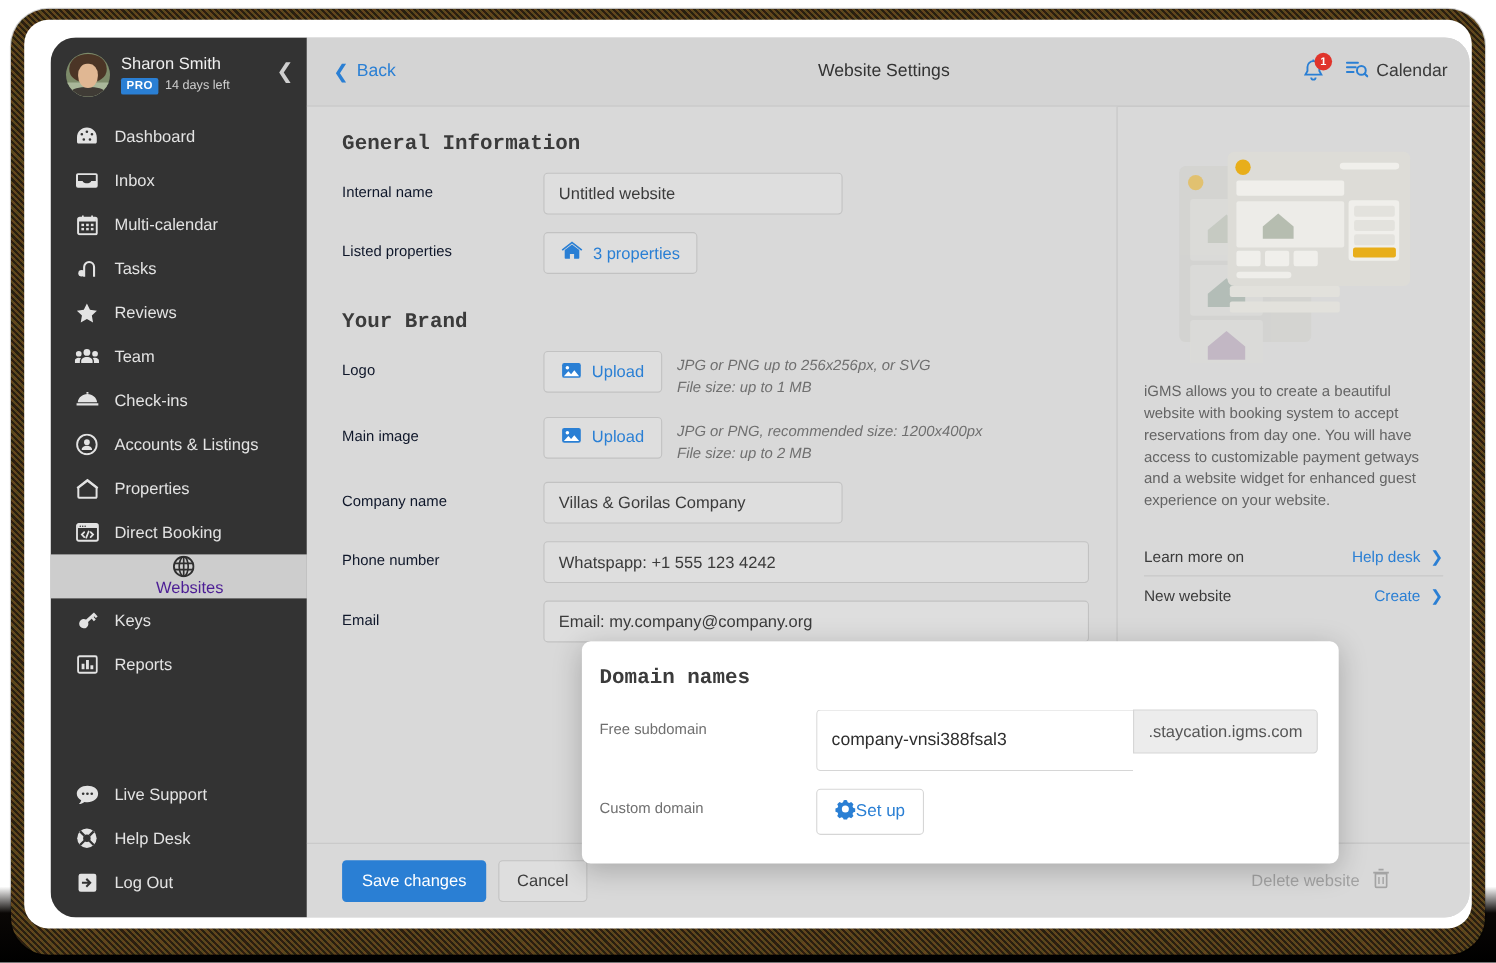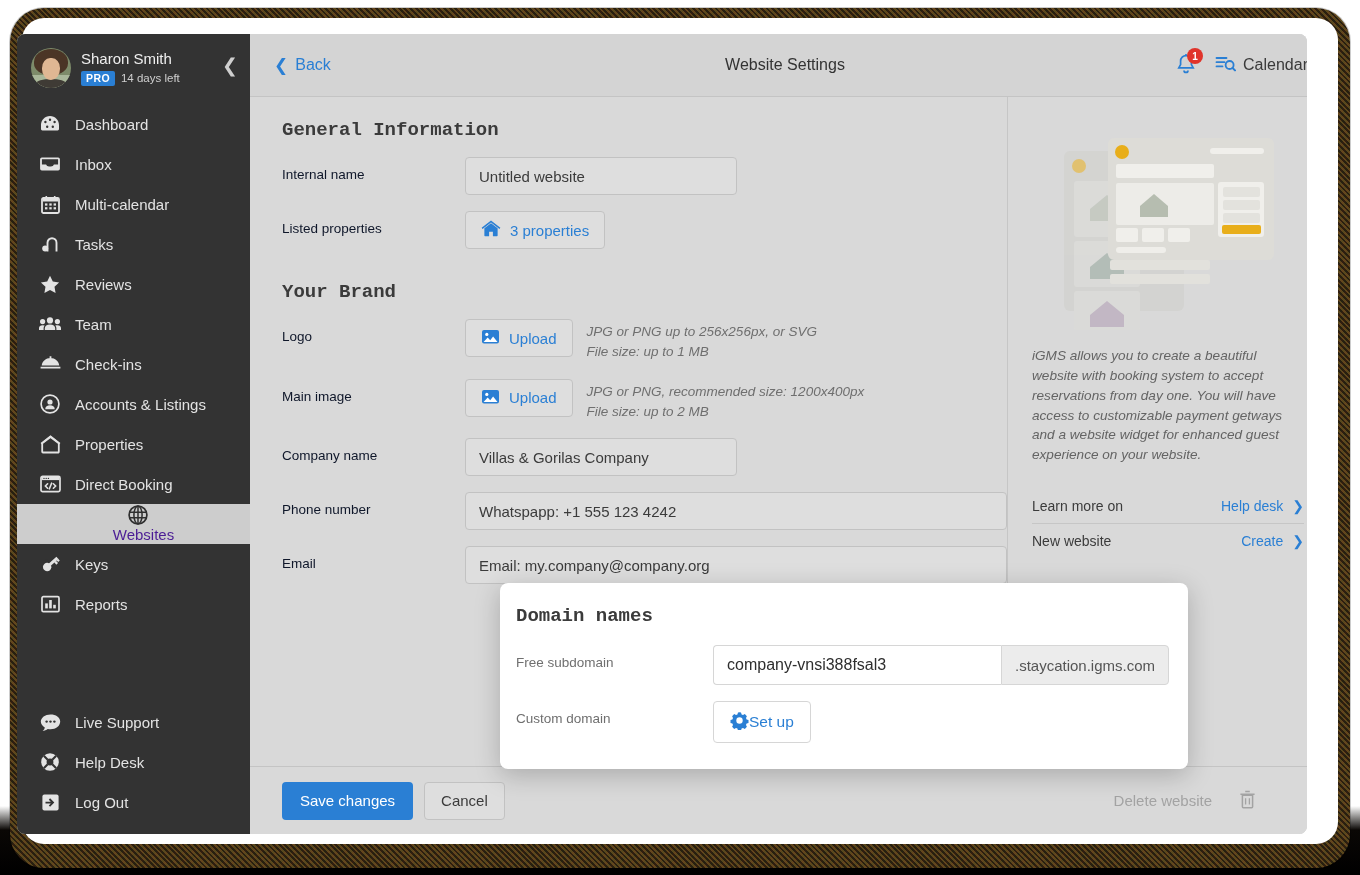--- a/index.html
+++ b/index.html
@@ -23,22 +23,22 @@
       repeating-linear-gradient(45deg, rgba(120,90,30,.55) 0 2px, rgba(30,20,8,.6) 2px 4px),
       repeating-linear-gradient(-45deg, rgba(150,40,40,.18) 0 3px, rgba(20,60,40,.18) 3px 6px);
     box-shadow:0 0 0 1px rgba(0,0,0,.2);
   }
   #frame-inner-white{
     position:absolute;left:22px;top:18px;width:1316px;height:826px;
     border-radius:22px;background:#ffffff;
   }
   
   #app{
-    position:absolute;left:17px;top:34px;width:1290px;height:800px;
-    border-radius:8px;overflow:hidden;background:#d9d9d9;
+    position:absolute;left:46px;top:34px;width:1290px;height:800px;
+    border-radius:23px;overflow:hidden;background:#d9d9d9;
     display:flex;
   }
   
   #sidebar{
     width:233px;min-width:233px;height:800px;background:#333333;
     position:relative;color:#e6e6e6;
   }
   .side-user{
     display:flex;align-items:center;padding:14px 12px 10px 14px;position:relative;
   }
@@ -109,21 +109,21 @@
   .frow{display:flex;align-items:flex-start;margin:0 0 16px 32px;}
   .flabel{
     width:183px;min-width:183px;font-size:13.5px;color:#0f172a;padding-top:10px;
   }
   .finput{
     background:#dedede;border:1px solid #c2c2c2;border-radius:4px;height:38px;
     box-sizing:border-box;padding:0 13px;font-size:15px;color:#3b3b3b;
     display:flex;align-items:center;font-family:"Liberation Sans", sans-serif;
     width:272px;
   }
-  .finput.wide{width:542px;}
+  .finput.wide{width:496px;}
   .pillbtn{
     background:#dedede;border:1px solid #c2c2c2;border-radius:4px;height:38px;
     box-sizing:border-box;padding:0 15px;display:inline-flex;align-items:center;gap:9px;
     color:#2a7fd4;font-size:15px;cursor:pointer;
   }
   .hint{
     margin-left:14px;font-style:italic;font-size:13.5px;color:#6f6f6f;line-height:1.5;
     padding-top:3px;
   }
   .footer{
@@ -133,31 +133,31 @@
   .btn-primary{
     background:#2a7fd4;color:#fff;border:none;border-radius:4px;height:38px;padding:0 18px;
     font-size:15px;cursor:pointer;font-family:"Liberation Sans", sans-serif;
   }
   .btn-secondary{
     background:#dedede;color:#3b3b3b;border:1px solid #c2c2c2;border-radius:4px;height:38px;
     padding:0 16px;font-size:15px;cursor:pointer;margin-left:11px;
     font-family:"Liberation Sans", sans-serif;
   }
   .delete-link{
-    margin-left:auto;display:flex;align-items:center;gap:27px;color:#a3a3a3;font-size:15px;
+    margin-left:auto;display:flex;align-items:center;gap:11px;color:#a3a3a3;font-size:15px;
     cursor:pointer;padding-right:40px;
   }
   
   .side-panel{
     width:320px;min-width:320px;background:#d9d9d9;padding:18px 24px 0 24px;
     box-sizing:border-box;
   }
   .illu{width:272px;height:215px;position:relative;margin:0 auto 16px;}
   .panel-text{
-    font-style:italic;font-size:13.6px;line-height:1.46;color:#646464;margin:0 0 24px;
+    font-size:13.6px;line-height:1.46;color:#646464;margin:0 0 24px;
   }
   .panel-row{
     display:flex;align-items:center;justify-content:space-between;
     padding:9px 0;font-size:14px;color:#3b3b3b;
   }
   .panel-row + .panel-row{border-top:1px solid #c6c6c6;}
   .panel-link{color:#2a7fd4;display:flex;align-items:center;gap:9px;cursor:pointer;}
   .panel-link .chev{font-size:14px;}
   
   #modal{
@@ -165,21 +165,21 @@
     background:#ffffff;border-radius:8px;
     box-shadow:0 6px 26px rgba(0,0,0,.22);
     padding:22px 0 26px 0;z-index:20;
   }
   #modal .sec-title{margin:0 0 18px 16px;}
   #modal .frow{margin-left:16px;}
   #modal .flabel{width:197px;min-width:197px;color:#6f6f6f;}
   .subdomain-group{display:flex;}
   .subdomain-input{
     background:#fff;border:1px solid #d6d6d6;border-right:none;
-    border-radius:4px 0 0 4px;height:40px;width:288px;box-sizing:border-box;
+    border-radius:4px 0 0 4px;height:56px;width:288px;box-sizing:border-box;
     padding:0 13px;display:flex;align-items:center;font-size:16px;color:#2e2e2e;
   }
   .subdomain-suffix{
     background:#ececec;border:1px solid #d6d6d6;border-radius:0 4px 4px 0;height:40px;
     box-sizing:border-box;padding:0 13px;display:flex;align-items:center;
     font-size:15px;color:#555;
   }
   .modal-btn{
     background:#fff;border:1px solid #d6d6d6;border-radius:4px;height:40px;
     padding:0 16px;display:inline-flex;align-items:center;

